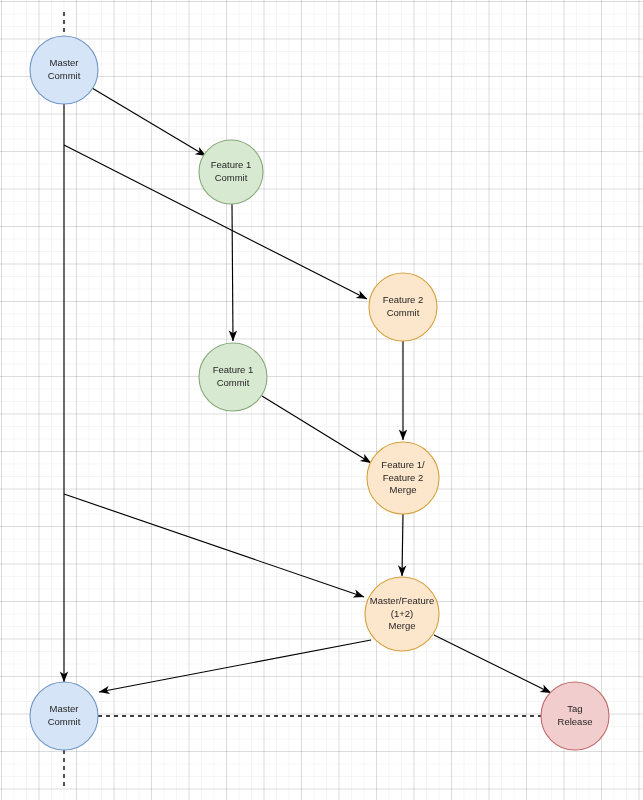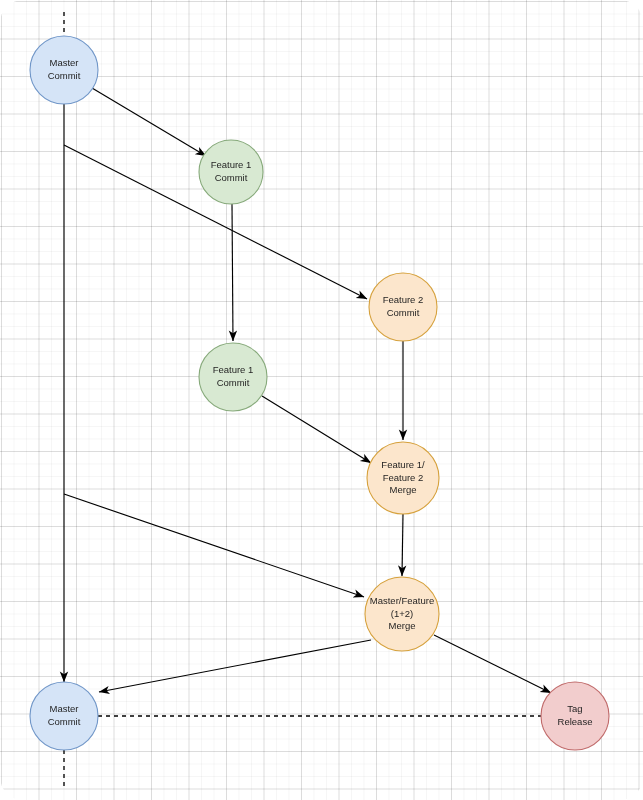--- a/index.html
+++ b/index.html
@@ -20,21 +20,20 @@
       linear-gradient(to right, rgba(0,0,0,0.035) 1px, transparent 1px),
       linear-gradient(to bottom, rgba(0,0,0,0.035) 1px, transparent 1px),
       linear-gradient(to right, rgba(0,0,0,0.105) 1px, transparent 1px),
       linear-gradient(to bottom, rgba(0,0,0,0.105) 1px, transparent 1px);
     background-size:
       12.5px 12.5px,
       12.5px 12.5px,
       37.5px 37.5px,
       37.5px 37.5px;
     background-position: 1px 1px, 1px 1px, 1px 1px, 1px 1px;
-    border-radius: 23px;
   }
   #diagram {
     position: absolute;
     inset: 0;
     width: 643px;
     height: 800px;
   }
   .node-label {
     font-family: "Liberation Sans", sans-serif;
     font-size: 9.5px;

